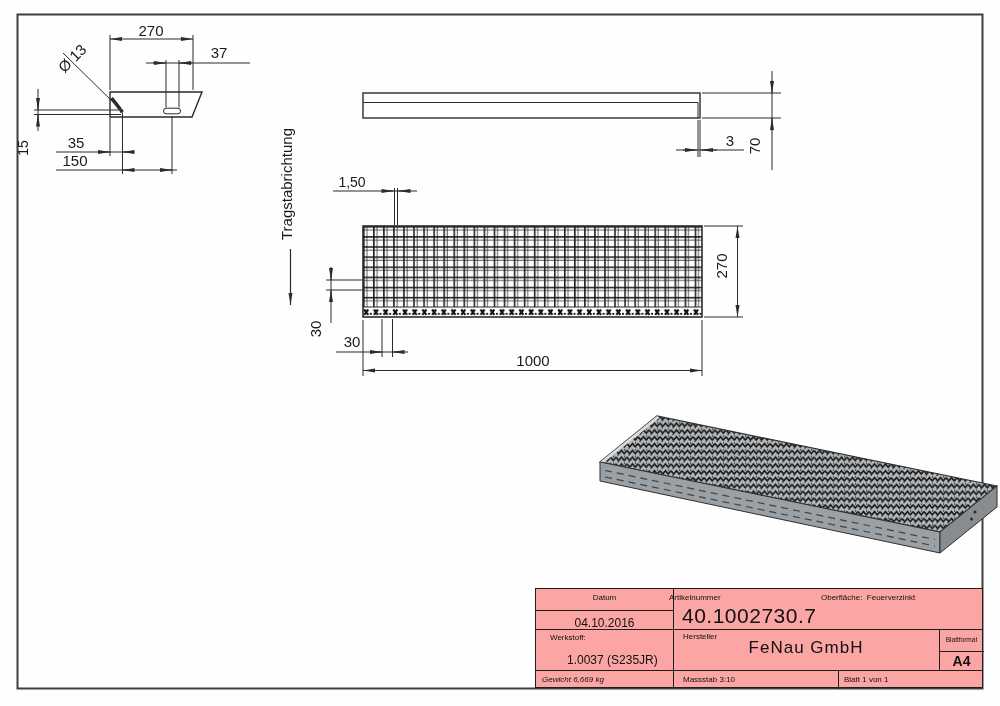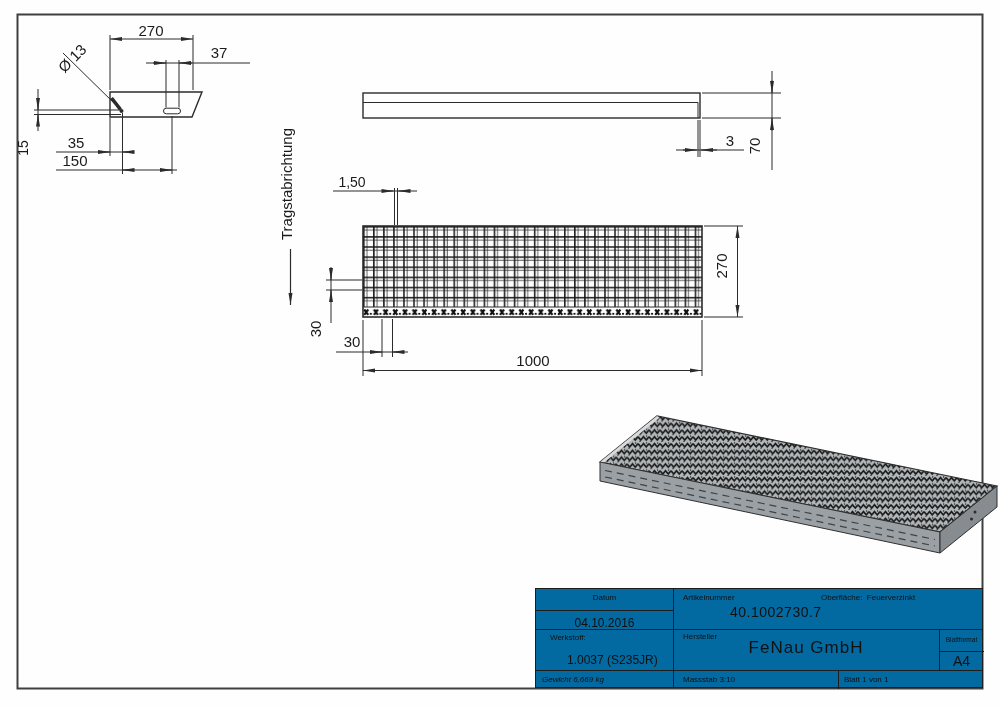--- a/index.html
+++ b/index.html
@@ -1,30 +1,30 @@
 <!DOCTYPE html>
 <html><head>
 <meta charset="utf-8">
 <style>
   html,body{margin:0;padding:0;background:#ffffff;}
   .sheet{position:relative;width:1000px;height:706px;background:#fefefe;overflow:hidden;
          font-family:"Liberation Sans", sans-serif;}
   svg text{font-family:"Liberation Sans", sans-serif;fill:#1a1a1a;}
   .tb{position:absolute;left:535px;top:588px;width:448px;height:100px;
-      border:1.5px solid #1e1e1e;box-sizing:border-box;background:#0369a1;}
+      border:1.5px solid #1e1e1e;box-sizing:border-box;background:#fca5a5;}
   .tb .vl,.tb .hl{position:absolute;background:#1e1e1e;}
   .tb .vl{width:1.2px;}
   .tb .hl{height:1.2px;}
   .tb .cell{position:absolute;color:#111;white-space:nowrap;}
   .c-center{text-align:center;}
   .lbl-s{font-size:8px;}
   .lbl-xs{font-size:12px;}
-  .artnr{font-size:14px;letter-spacing:0.5px;margin-left:48px;}
+  .artnr{font-size:21px;letter-spacing:0.5px;}
   .maker{font-size:17px;letter-spacing:1px;}
-  .a4{font-size:14px;font-weight:normal;text-align:center;}
+  .a4{font-size:14px;font-weight:bold;text-align:center;}
 </style>
 </head>
 <body>
 
 <div class="sheet">
 
 <svg width="1000" height="706" viewBox="0 0 1000 706">
   <defs>
     <marker id="ah" markerUnits="userSpaceOnUse" markerWidth="13" markerHeight="6" viewBox="0 0 13 6" refX="12.5" refY="3" orient="auto-start-reverse">
       <path d="M0.5,1 L12.5,3 L0.5,5 Z" fill="#2b2b2b"></path>
@@ -199,21 +199,21 @@
   <div class="hl" style="left:0;top:21px;width:137px;"></div>
   <div class="hl" style="left:0;top:40px;width:100%;"></div>
   <div class="vl" style="left:403px;top:40px;height:41px;"></div>
   <div class="hl" style="left:403px;top:62px;width:45px;"></div>
   <div class="hl" style="left:0;top:81px;width:100%;"></div>
   <div class="vl" style="left:302px;top:81px;height:19px;"></div>
 
   <div class="cell c-center lbl-s" style="left:0;top:4px;width:137px;">Datum</div>
   <div class="cell c-center lbl-xs" style="left:0;top:27px;width:137px;">04.10.2016</div>
 
-  <div class="cell lbl-s" style="left:147px;top:4px;">Artikelnummer</div>
+  <div class="cell lbl-s" style="left:133px;top:4px;">Artikelnummer</div>
   <div class="cell artnr" style="left:146px;top:15px;">40.1002730.7</div>
 
   <div class="cell lbl-s" style="left:285px;top:4px;">
     <span>Oberfläche:</span>&nbsp;&nbsp;<span>Feuerverzinkt</span>
   </div>
 
   <div class="cell lbl-s" style="left:14px;top:44px;">Werkstoff:</div>
   <div class="cell lbl-xs" style="left:6px;top:64px;margin-left:25px;">1.0037 (S235JR)</div>
 
   <div class="cell lbl-s" style="left:147px;top:43px;text-align:right;">Hersteller</div>

